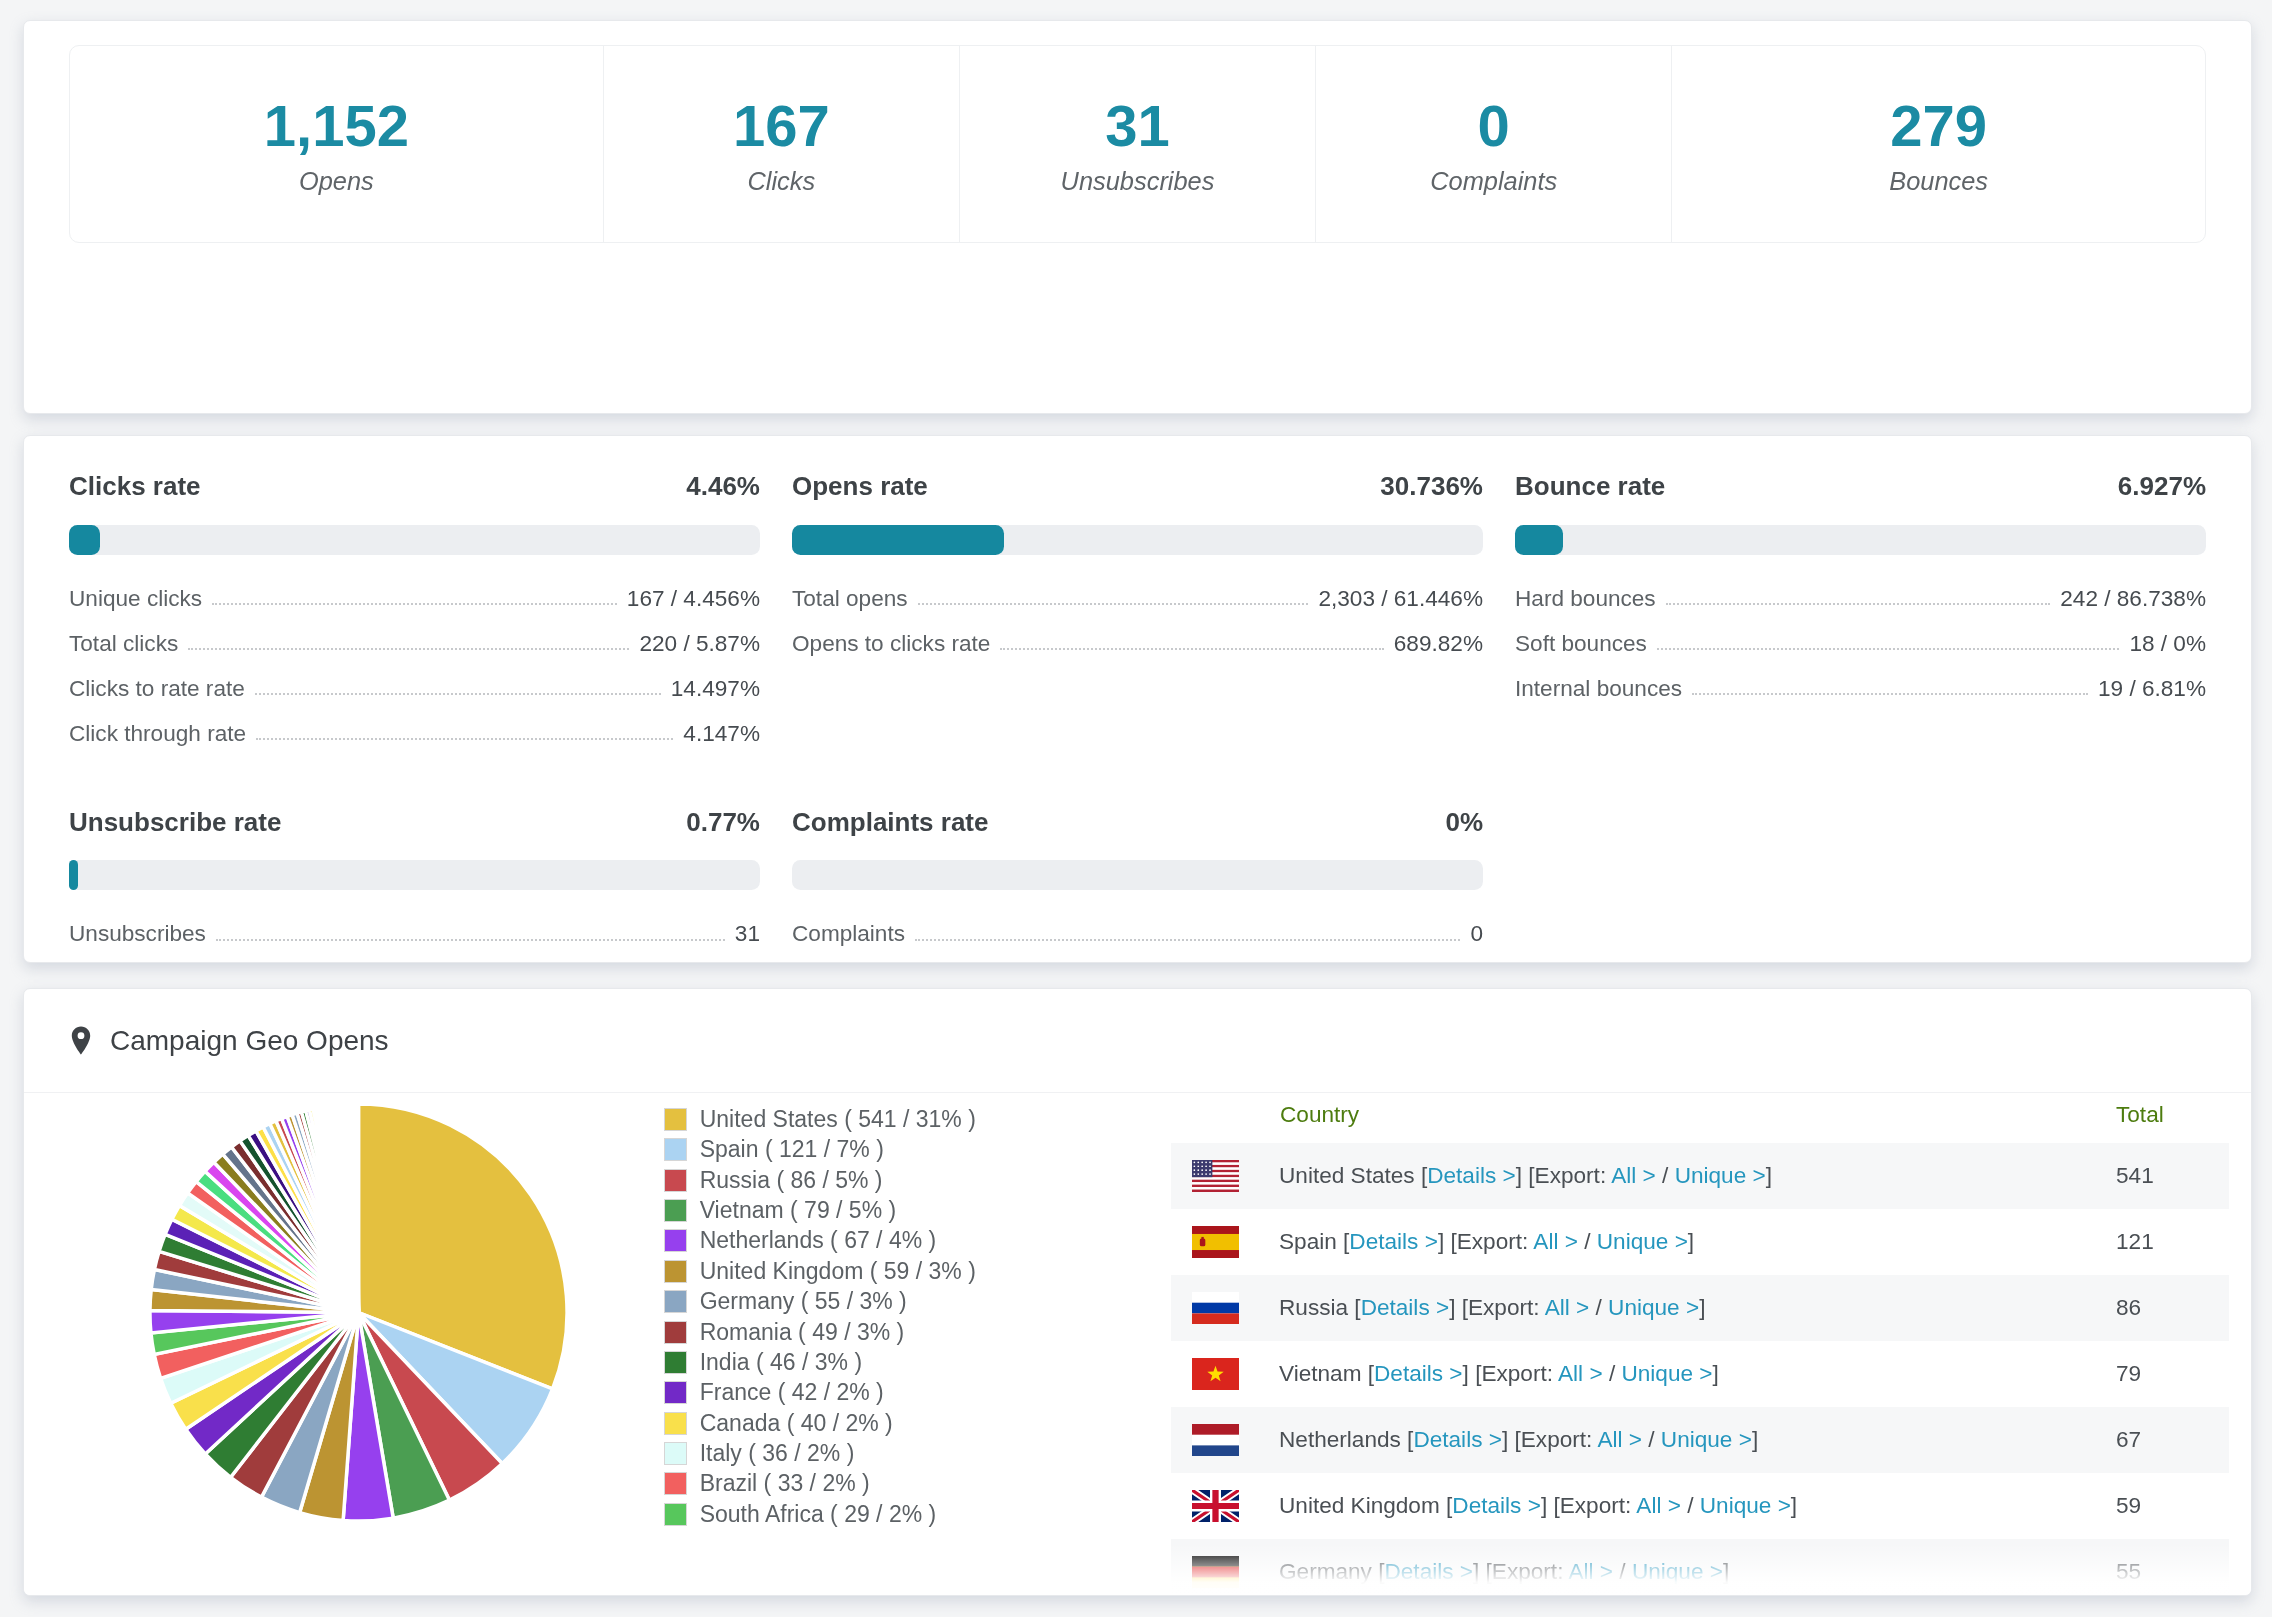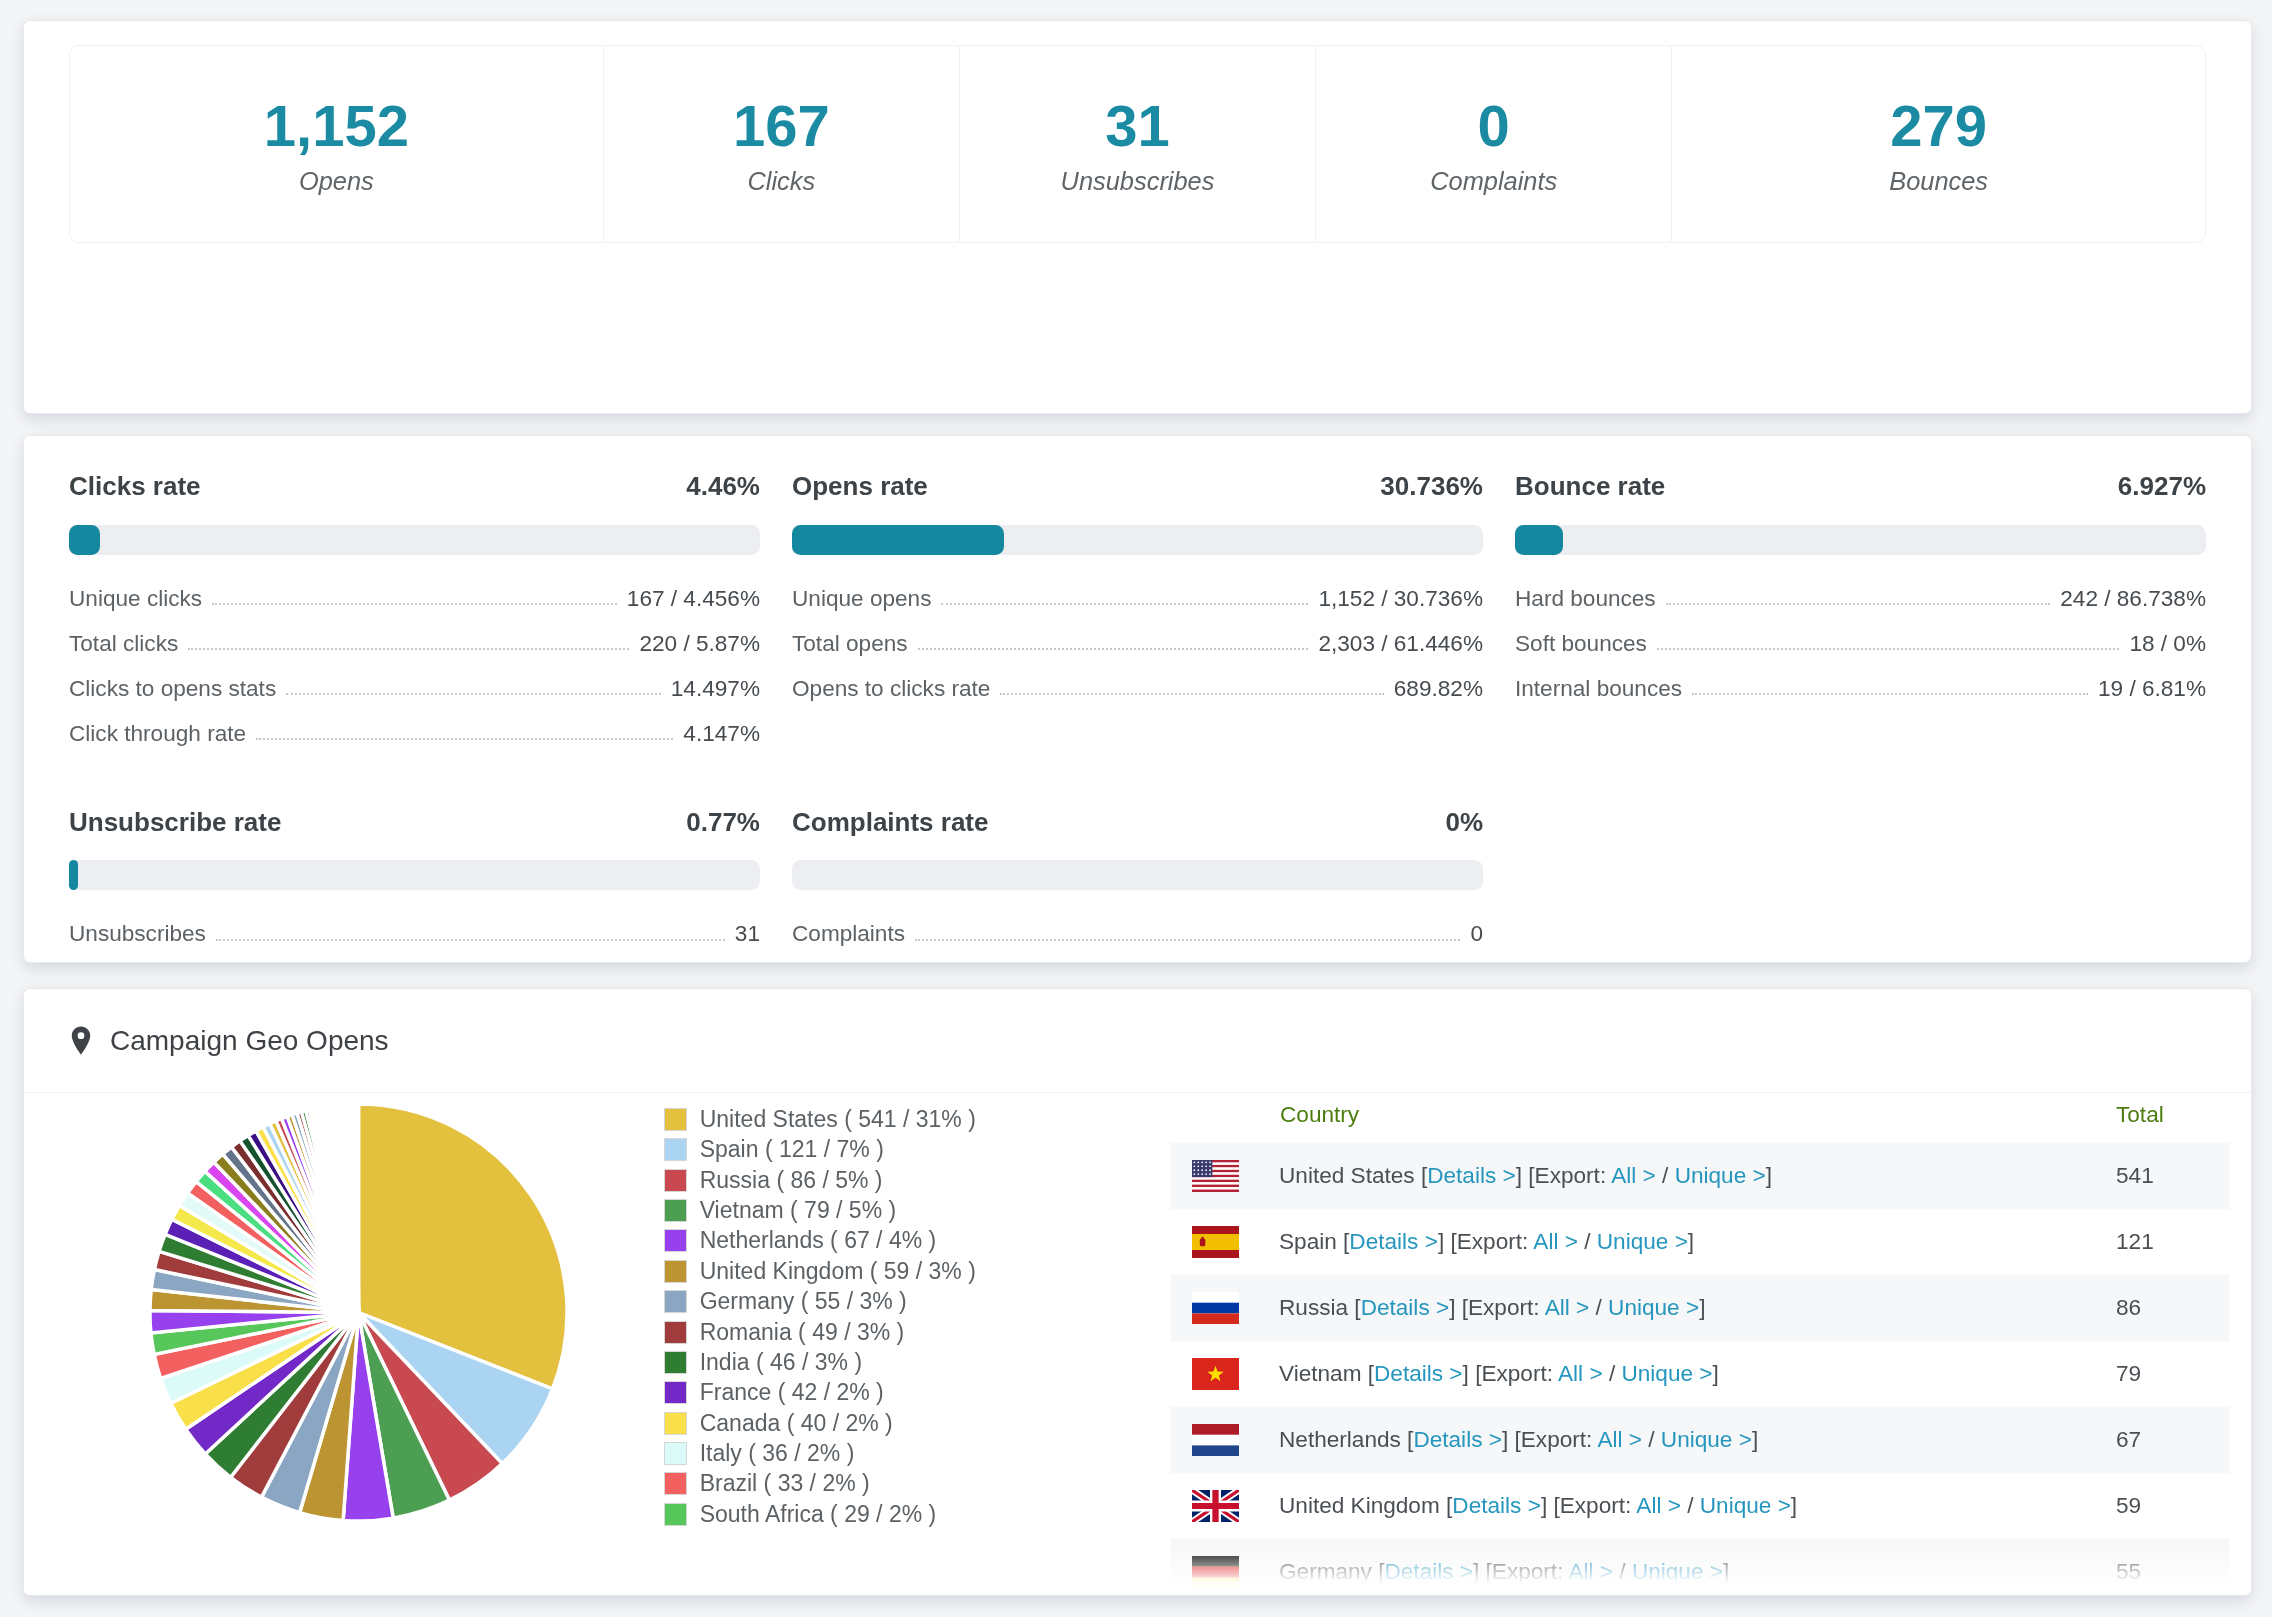--- a/index.html
+++ b/index.html
@@ -115,45 +115,40 @@
               <span class="rr-label">Unique clicks</span>
               <span class="rr-leader"></span>
               <span class="rr-value">167 / 4.456%</span>
             </div>
             <div class="rate-row">
               <span class="rr-label">Total clicks</span>
               <span class="rr-leader"></span>
               <span class="rr-value">220 / 5.87%</span>
             </div>
             <div class="rate-row">
-              <span class="rr-label">Clicks to opens stats</span>
+              <span class="rr-label">Clicks to rate rate</span>
               <span class="rr-leader"></span>
               <span class="rr-value">14.497%</span>
             </div>
             <div class="rate-row">
               <span class="rr-label">Click through rate</span>
               <span class="rr-leader"></span>
               <span class="rr-value">4.147%</span>
             </div>
           </div>
         </div>
         <div class="rate-section">
           <div class="rate-head">
             <span class="rate-title">Opens rate</span>
             <span class="rate-value">30.736%</span>
           </div>
           <div class="rate-bar">
             <div class="rate-fill" style="width: 30.736%;"></div>
           </div>
           <div class="rate-rows">
-            <div class="rate-row">
-              <span class="rr-label">Unique opens</span>
-              <span class="rr-leader"></span>
-              <span class="rr-value">1,152 / 30.736%</span>
-            </div>
             <div class="rate-row">
               <span class="rr-label">Total opens</span>
               <span class="rr-leader"></span>
               <span class="rr-value">2,303 / 61.446%</span>
             </div>
             <div class="rate-row">
               <span class="rr-label">Opens to clicks rate</span>
               <span class="rr-leader"></span>
               <span class="rr-value">689.82%</span>
             </div>

